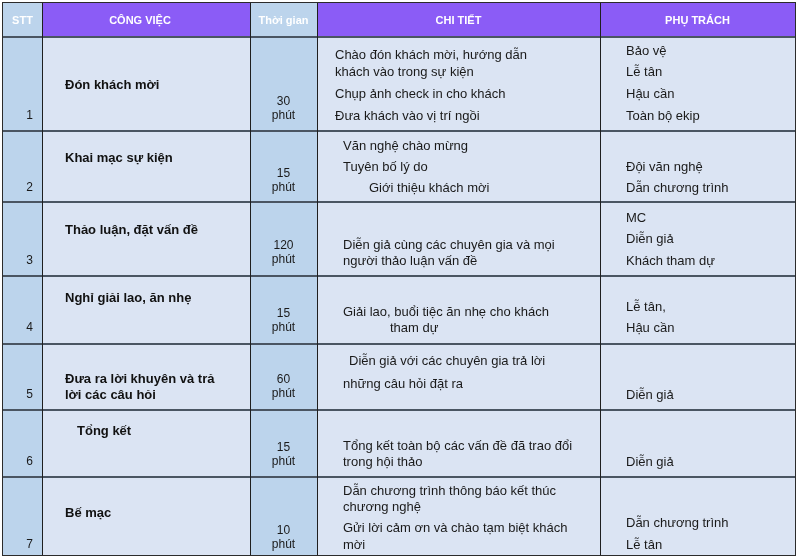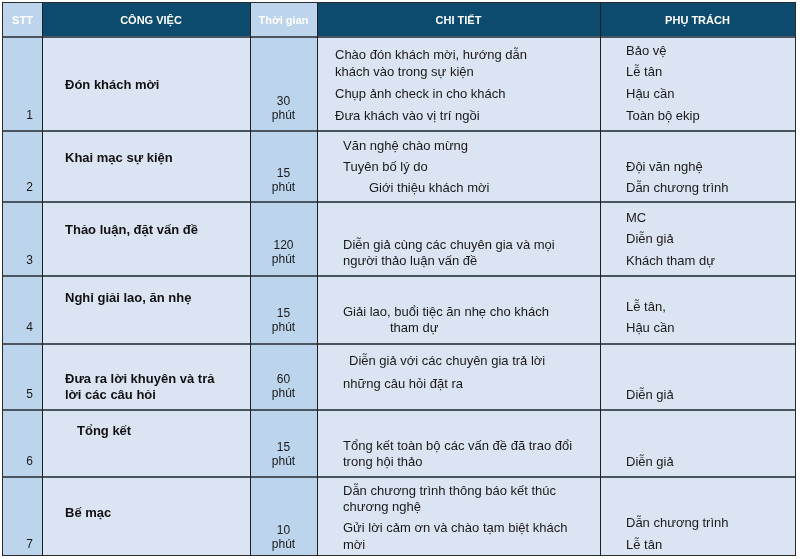--- a/index.html
+++ b/index.html
@@ -1,20 +1,20 @@
 <!DOCTYPE html>
 <html><head>
   <meta charset="utf-8">
   <style>
     html, body { margin: 0; padding: 0; background: #ffffff; }
     body { width: 800px; height: 559px; position: relative; overflow: hidden;
            font-family: "Liberation Sans", "DejaVu Sans", sans-serif; }
     .tbl { position: absolute; left: 2px; top: 2px; width: 794px; height: 554px;
            border: 1px solid #2b2b2b; box-sizing: border-box; background: #dbe4f3; }
-    .hdr { position: absolute; left: 0; top: 0; right: 0; height: 34px; background: #0c4a6e; }
+    .hdr { position: absolute; left: 0; top: 0; right: 0; height: 34px; background: #8b5cf6; }
     .hcell { position: absolute; top: 0; height: 34px; line-height: 34px; text-align: center;
              color: #ffffff; font-weight: bold; font-size: 11px; letter-spacing: 0; }
     .col-stt-bg { position: absolute; left: 0; top: 0; width: 39px; bottom: 0; background: #bcd4ec; }
     .col-time-bg { position: absolute; left: 247px; top: 0; width: 67px; bottom: 0; background: #bcd4ec; }
     .hdr-stt-bg { position: absolute; left: 0; top: 0; width: 39px; height: 34px; background: #bcd4ec; }
     .hdr-time-bg { position: absolute; left: 247px; top: 0; width: 67px; height: 34px; background: #bcd4ec; }
     .vline { position: absolute; top: 0; bottom: 0; width: 1px; background: #1f1f1f; }
     .hline { position: absolute; left: 0; right: 0; height: 2px; background: #4a5562; }
     .t { position: absolute; font-size: 13px; color: #1a1a1a; white-space: nowrap; line-height: 15px; }
     .task { font-weight: bold; font-size: 13px; color: #111; }
@@ -25,21 +25,21 @@
 <body>
 
 <div class="tbl">
   <div class="col-stt-bg"></div>
   <div class="col-time-bg"></div>
 
   <div class="hdr">
     <div class="hdr-stt-bg"></div>
     <div class="hdr-time-bg"></div>
     <div class="hcell" style="left:0;width:39px;">STT</div>
-    <div class="hcell" style="left:40px;width:194px;padding-left:11px;">CÔNG VIỆC</div>
+    <div class="hcell" style="left:40px;width:194px;">CÔNG VIỆC</div>
     <div class="hcell" style="left:314px;width:283px;">CHI TIẾT</div>
     <div class="hcell" style="left:247px;width:67px;">Thời gian</div>
     <div class="hcell" style="left:597px;width:195px;">PHỤ TRÁCH</div>
   </div>
 
   <div class="hline" style="top:33px;"></div>
   <div class="hline" style="top:127px;"></div>
   <div class="hline" style="top:198px;"></div>
   <div class="hline" style="top:272px;"></div>
   <div class="hline" style="top:340px;"></div>

